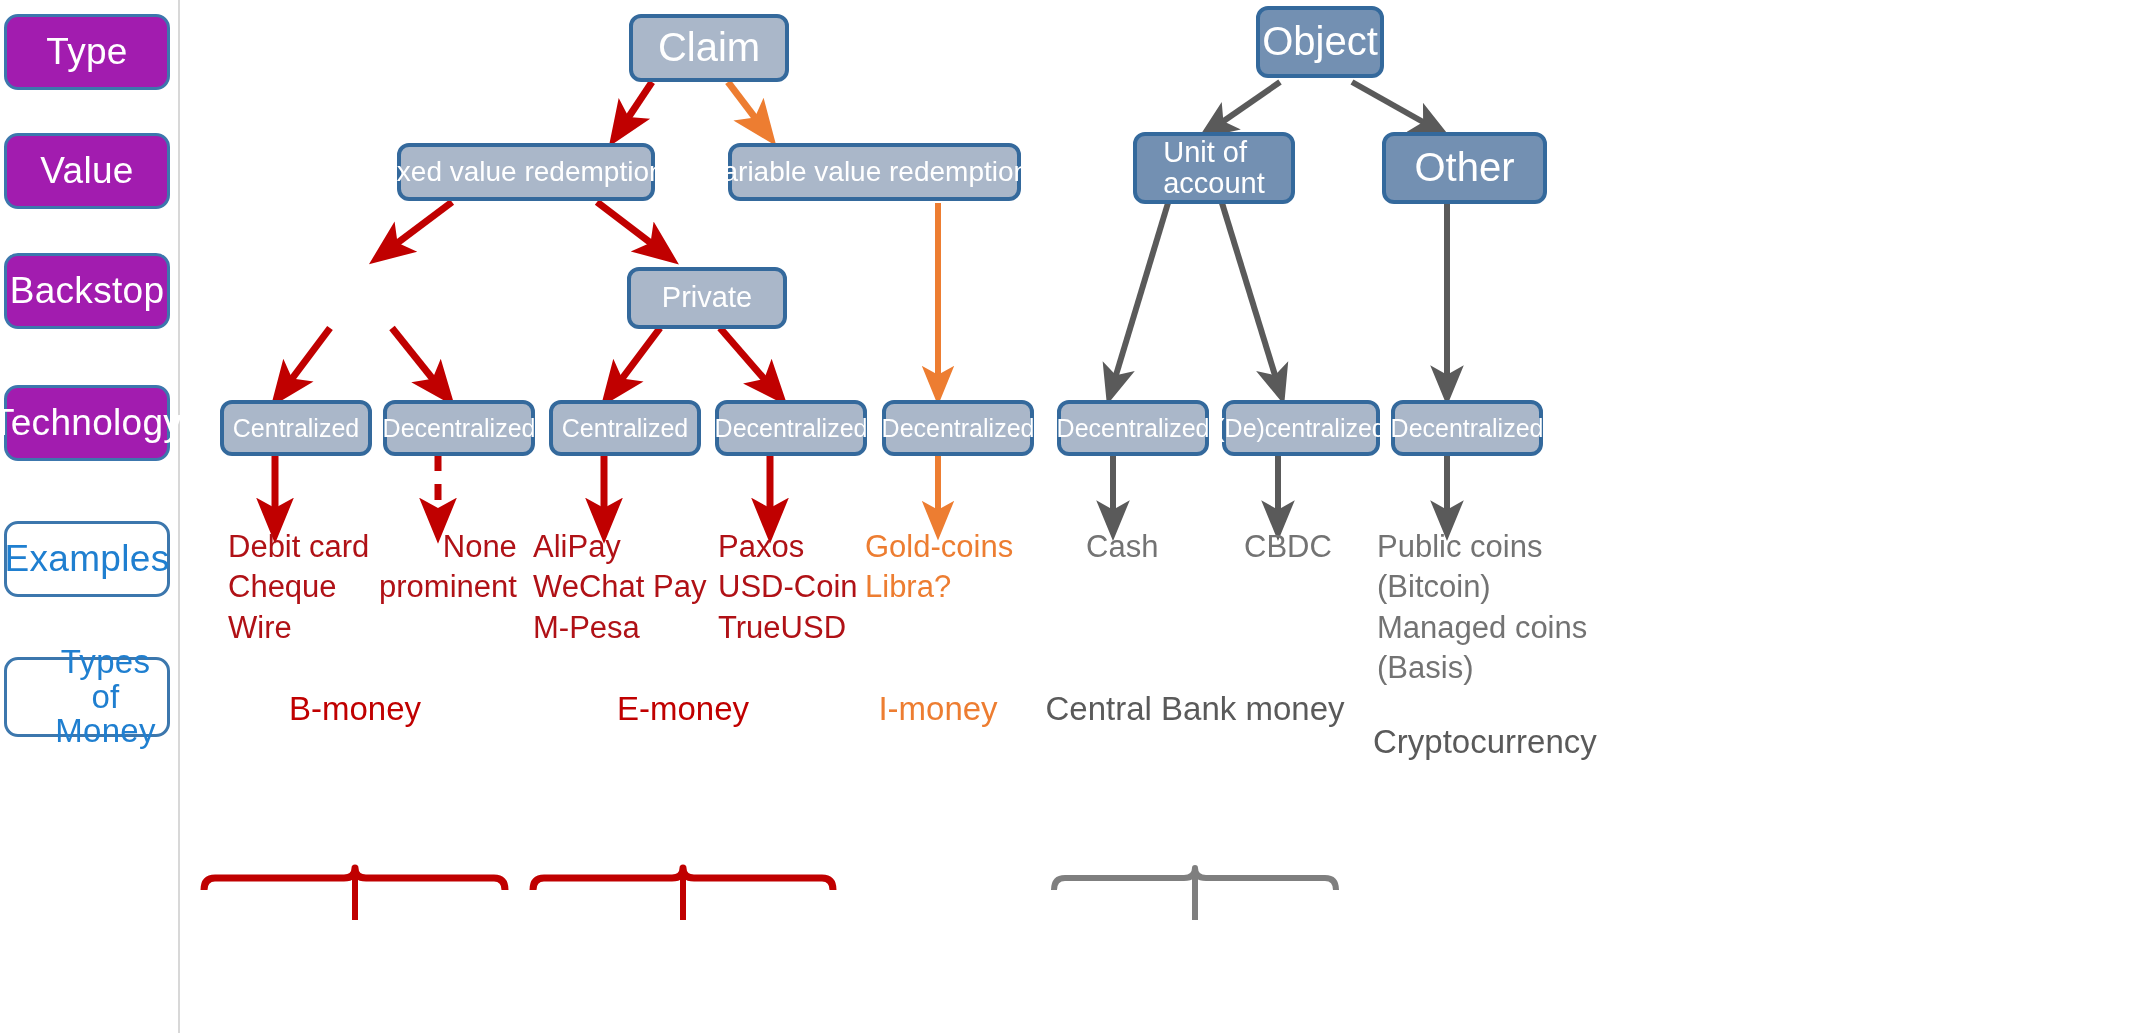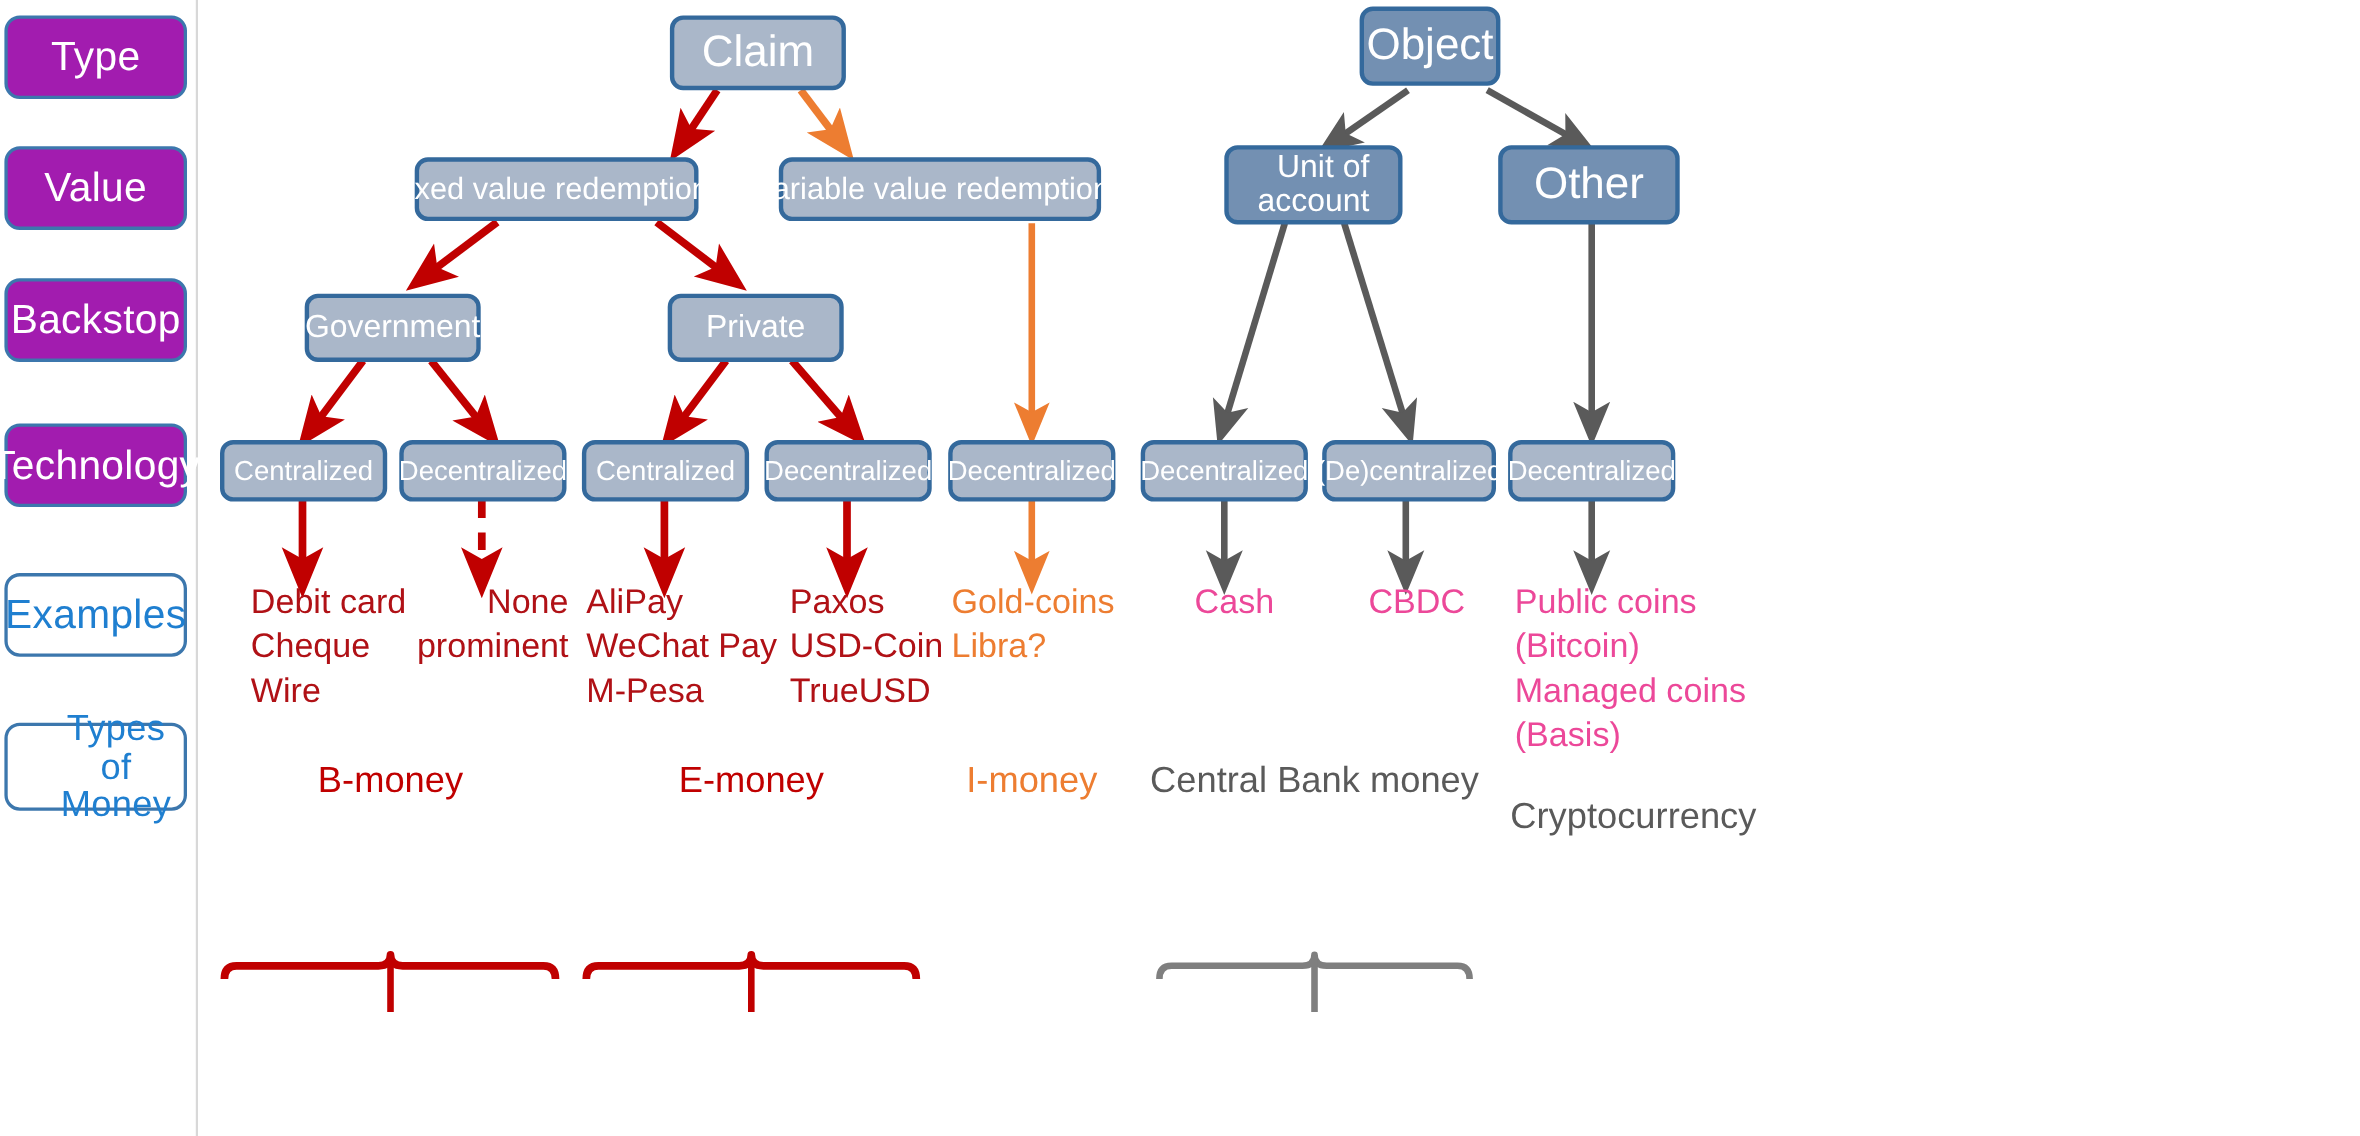--- a/index.html
+++ b/index.html
@@ -22,33 +22,34 @@
   .rail-pill.hollow{background:#ffffff;color:#1f7fd0;}
 
   
   .rail-sep{position:absolute;left:178px;top:0;width:2px;height:1033px;background:#d8d8d8;}
 
   
   .node{
     position:absolute;box-sizing:border-box;
     border:4px solid #34699c;border-radius:12px;
     display:flex;align-items:center;justify-content:center;
-    text-align:right;color:#ffffff;line-height:1.08;
+    text-align:left;color:#ffffff;line-height:1.08;
     white-space:nowrap;
+    margin-left:20px;
   }
   .node.light{background:#aab7c9;}
   .node.dark{background:#7390b2;}
 
   
   .examples{
     position:absolute;line-height:1.30;white-space:pre-line;
   }
   .examples.red{color:#b01116;}
   .examples.orange{color:#ed7d31;}
-  .examples.gray{color:#ec4899;}
+  .examples.gray{color:#737373;}
 
   
   .money{
     position:absolute;text-align:center;white-space:nowrap;
   }
   .money.red{color:#c00000;}
   .money.orange{color:#ed7d31;}
   .money.gray{color:#5a5a5a;}
 </style>
 </head>
@@ -153,23 +154,20 @@
     <span>Variable value redemptions</span>
   </div>
   <div class="node dark" style="left:1113px;top:132px;width:162px;height:72px;font-size:29px;white-space:pre-line;">
     <span>Unit of
 account</span>
   </div>
   <div class="node dark" style="left:1362px;top:132px;width:165px;height:72px;font-size:40px;">
     <span>Other</span>
   </div>
 
-  <div class="node light" style="left:277px;top:267px;width:160px;height:62px;font-size:29px;">
-    <span>Government</span>
-  </div>
   <div class="node light" style="left:607px;top:267px;width:160px;height:62px;font-size:29px;">
     <span>Private</span>
   </div>
 
   <div class="node light" style="left:200px;top:400px;width:152px;height:56px;font-size:25px;">
     <span>Centralized</span>
   </div>
   <div class="node light" style="left:363px;top:400px;width:152px;height:56px;font-size:25px;">
     <span>Decentralized</span>
   </div>

